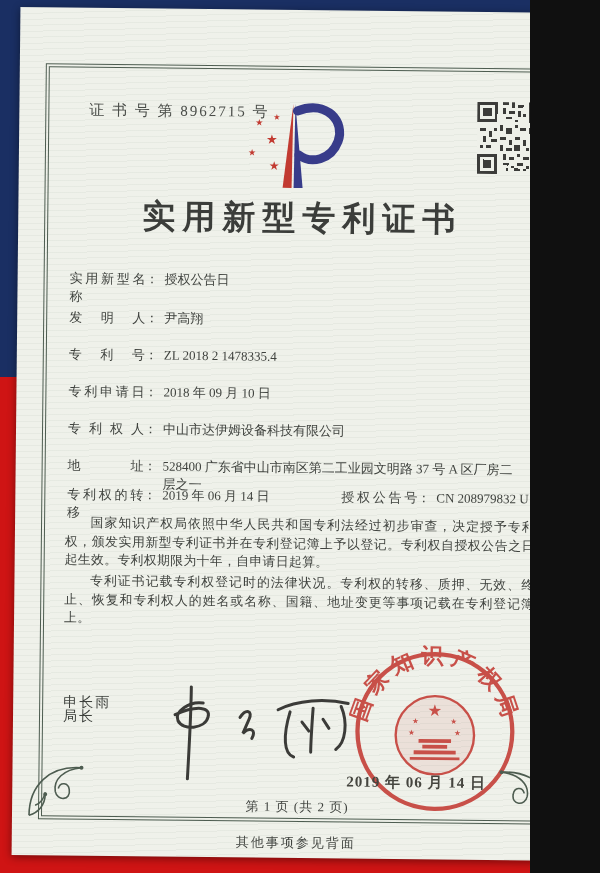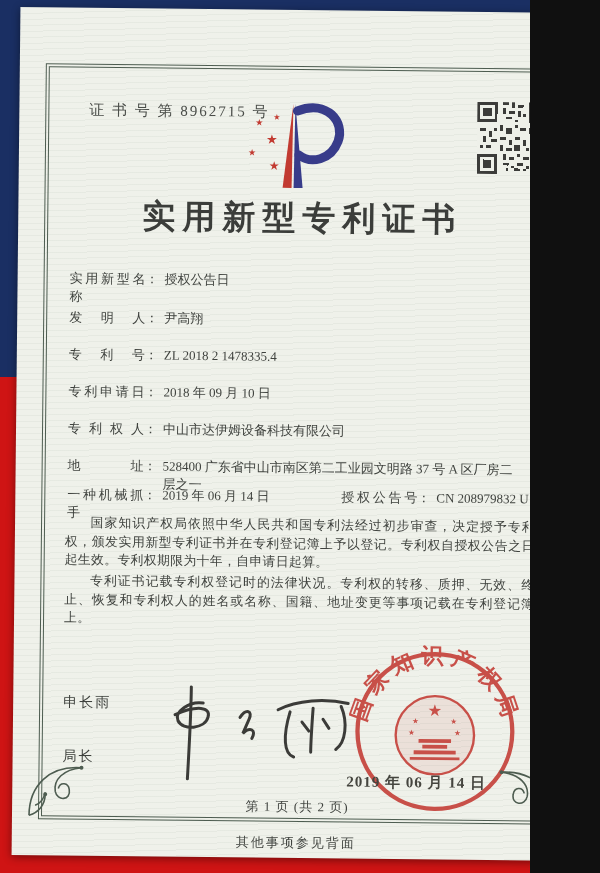--- a/index.html
+++ b/index.html
@@ -148,31 +148,31 @@
       <span class="flabel">专利申请日</span><span class="fcolon">：</span><span class="fvalue">2018 年 09 月 10 日</span>
     </div>
     <div class="row" style="top:412px">
       <span class="flabel">专利权人</span><span class="fcolon">：</span><span class="fvalue">中山市达伊姆设备科技有限公司</span>
     </div>
     <div class="row" style="top:449px">
       <span class="flabel">地址</span><span class="fcolon">：</span><span class="fvalue" style="max-width:358px">528400 广东省中山市南区第二工业园文明路 37 号 A 区厂房二层之一</span>
     </div>
     <div class="row" style="top:478px">
       <span>
-        <span class="flabel">一种机械抓手</span><span class="fcolon">：</span><span class="fvalue">2019 年 06 月 14 日</span>
+        <span class="flabel">专利权的转移</span><span class="fcolon">：</span><span class="fvalue">2019 年 06 月 14 日</span>
       </span>
       <span class="pair2">
         <span class="flabel">授权公告号</span><span class="fcolon">：</span><span class="fvalue">CN 208979832 U</span>
       </span>
     </div>
 
     <div class="para" style="top:506px">国家知识产权局依照中华人民共和国专利法经过初步审查，决定授予专利权，颁发实用新型专利证书并在专利登记簿上予以登记。专利权自授权公告之日起生效。专利权期限为十年，自申请日起算。</div>
     <div class="para" style="top:564px">专利证书记载专利权登记时的法律状况。专利权的转移、质押、无效、终止、恢复和专利权人的姓名或名称、国籍、地址变更等事项记载在专利登记簿上。</div>
 
-    <div class="signer" style="top:740px">局长</div>
+    <div class="signer" style="top:700px">局长</div>
     <div class="signer" style="top:686px">申长雨</div>
 
     <svg class="sig-svg" viewBox="0 0 225 115">
       <g stroke="#3b3b38" stroke-width="3" fill="none" stroke-linecap="round">
         <path d="M 30,38 C 52,28 66,30 63,40 C 60,52 38,54 33,44 C 29,35 44,24 58,26"></path>
         <path d="M 46,10 C 46,40 44,80 43,102"></path>
         <path d="M 95,40 C 101,31 108,33 104,42 L 98,56 C 105,49 112,52 107,61"></path>
         <path d="M 133,32 C 152,22 180,20 203,25"></path>
         <path d="M 145,34 C 138,58 139,76 149,79"></path>
         <path d="M 196,28 C 203,44 201,64 191,71"></path>

